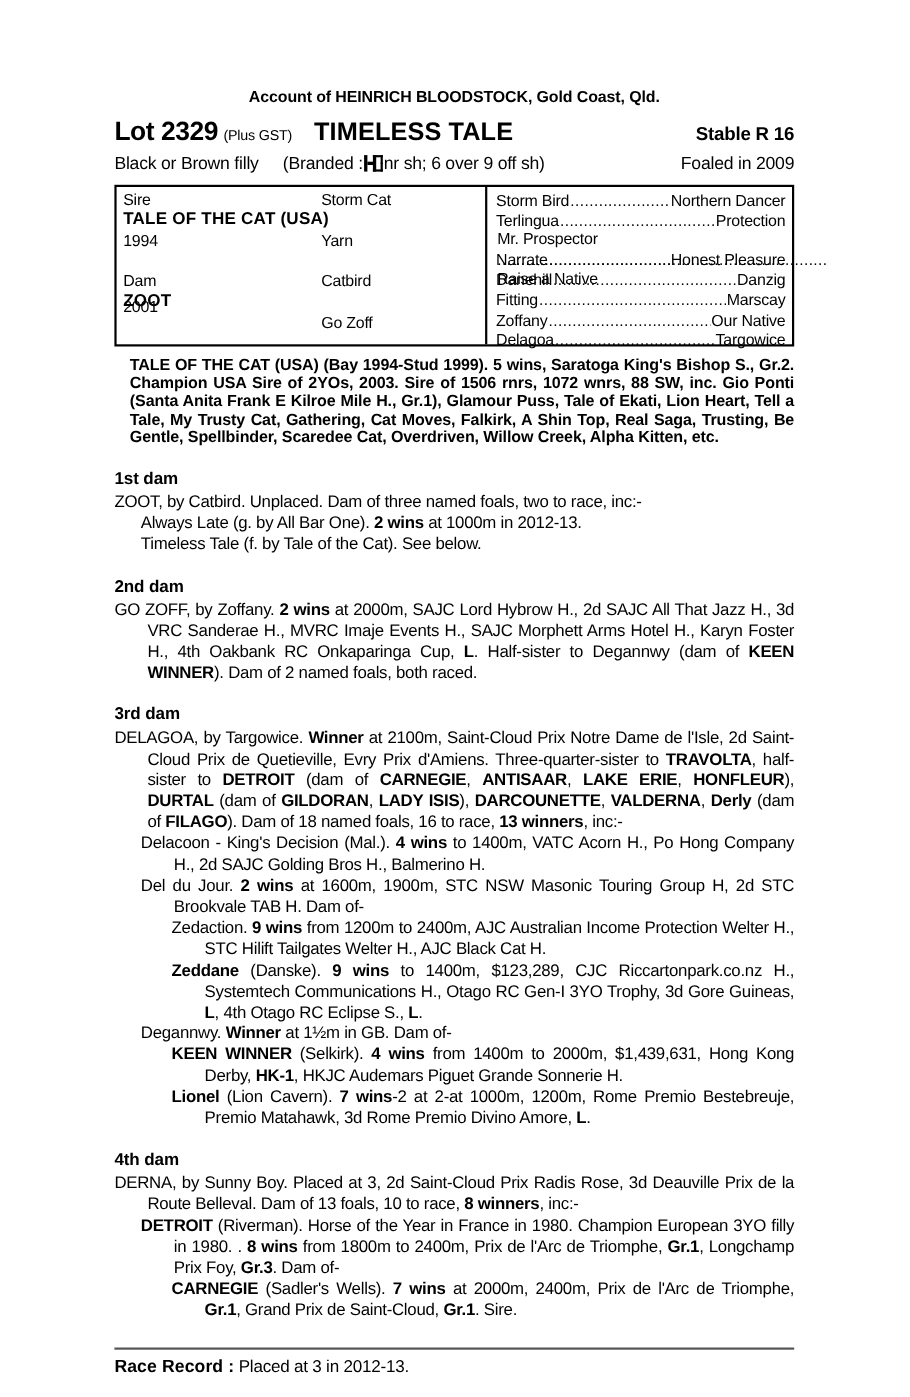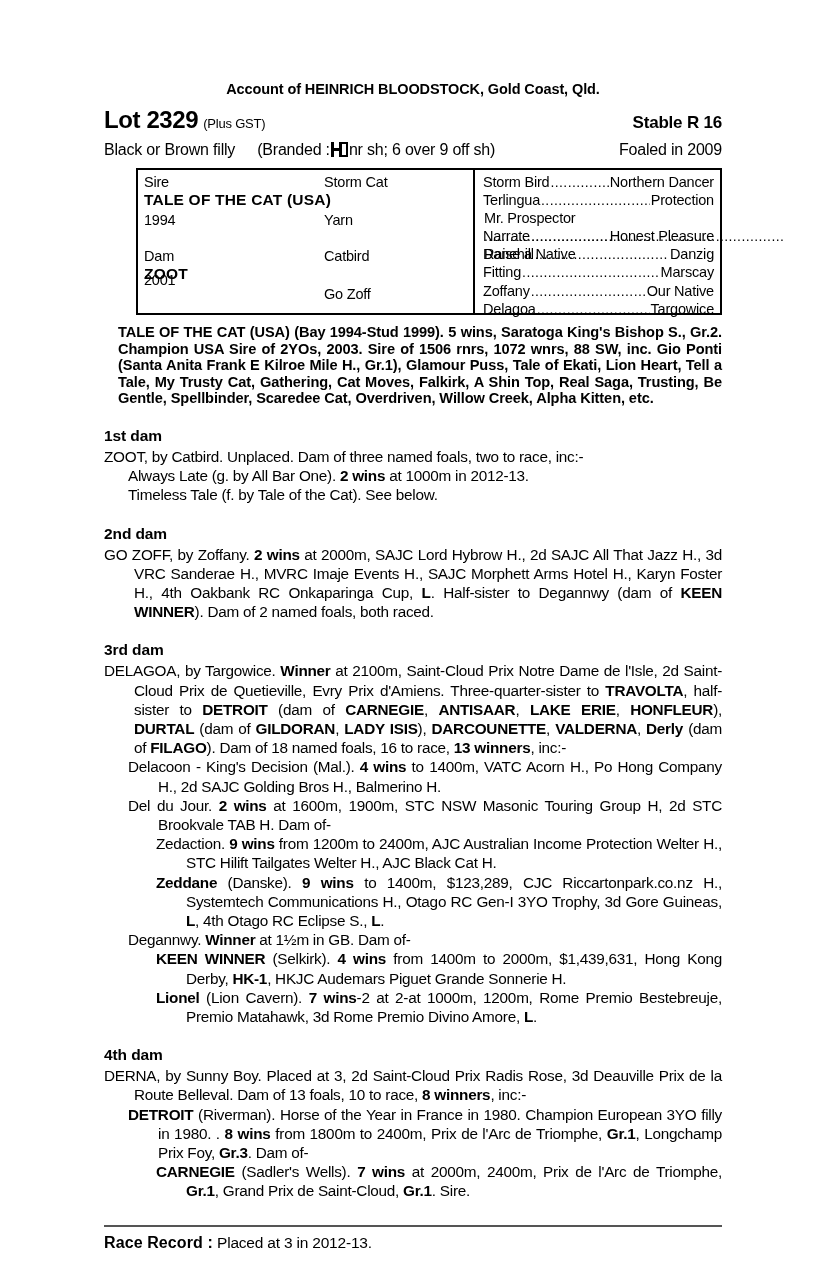--- a/index.html
+++ b/index.html
@@ -92,21 +92,20 @@
   .bg-br    { left: 15px; top: 7px;   width: 2px;  height: 8px;  }
   .foaled { margin-left: auto; }
 
   
   .ped-table {
     margin-top: 9px;
     border: 2px solid #000;
     display: flex;
     height: 147px;
     box-sizing: border-box;
-    margin-left: 32px;
   }
   .ped-left {
     width: 337px;
     position: relative;
     border-right: 2px solid #000;
     box-sizing: border-box;
   }
   .ped-right {
     flex: 1;
     position: relative;
@@ -195,20 +194,21 @@
 </head>
 <body>
 
 <div class="page">
 
   <div class="account-line">Account of HEINRICH BLOODSTOCK, Gold Coast, Qld.</div>
 
   <div class="lot-row">
     <span class="lot-no">Lot 2329</span>
     <span class="gst">(Plus GST)</span>
+    <span class="horse-name">TIMELESS TALE</span>
     <span class="stable">Stable R 16</span>
   </div>
 
   <div class="desc-row">
     <span class="desc-colour">Black or Brown filly</span>
     <span class="desc-brand">
       <span>(Branded :</span><span class="brand-glyph"><i class="bg-bar"></i><i class="bg-mid"></i><i class="bg-vert"></i><i class="bg-top"></i><i class="bg-tr"></i><i class="bg-bot"></i><i class="bg-br"></i></span><span>nr sh; 6 over 9 off sh)</span>
     </span>
     <span class="foaled">Foaled in 2009</span>
   </div>

